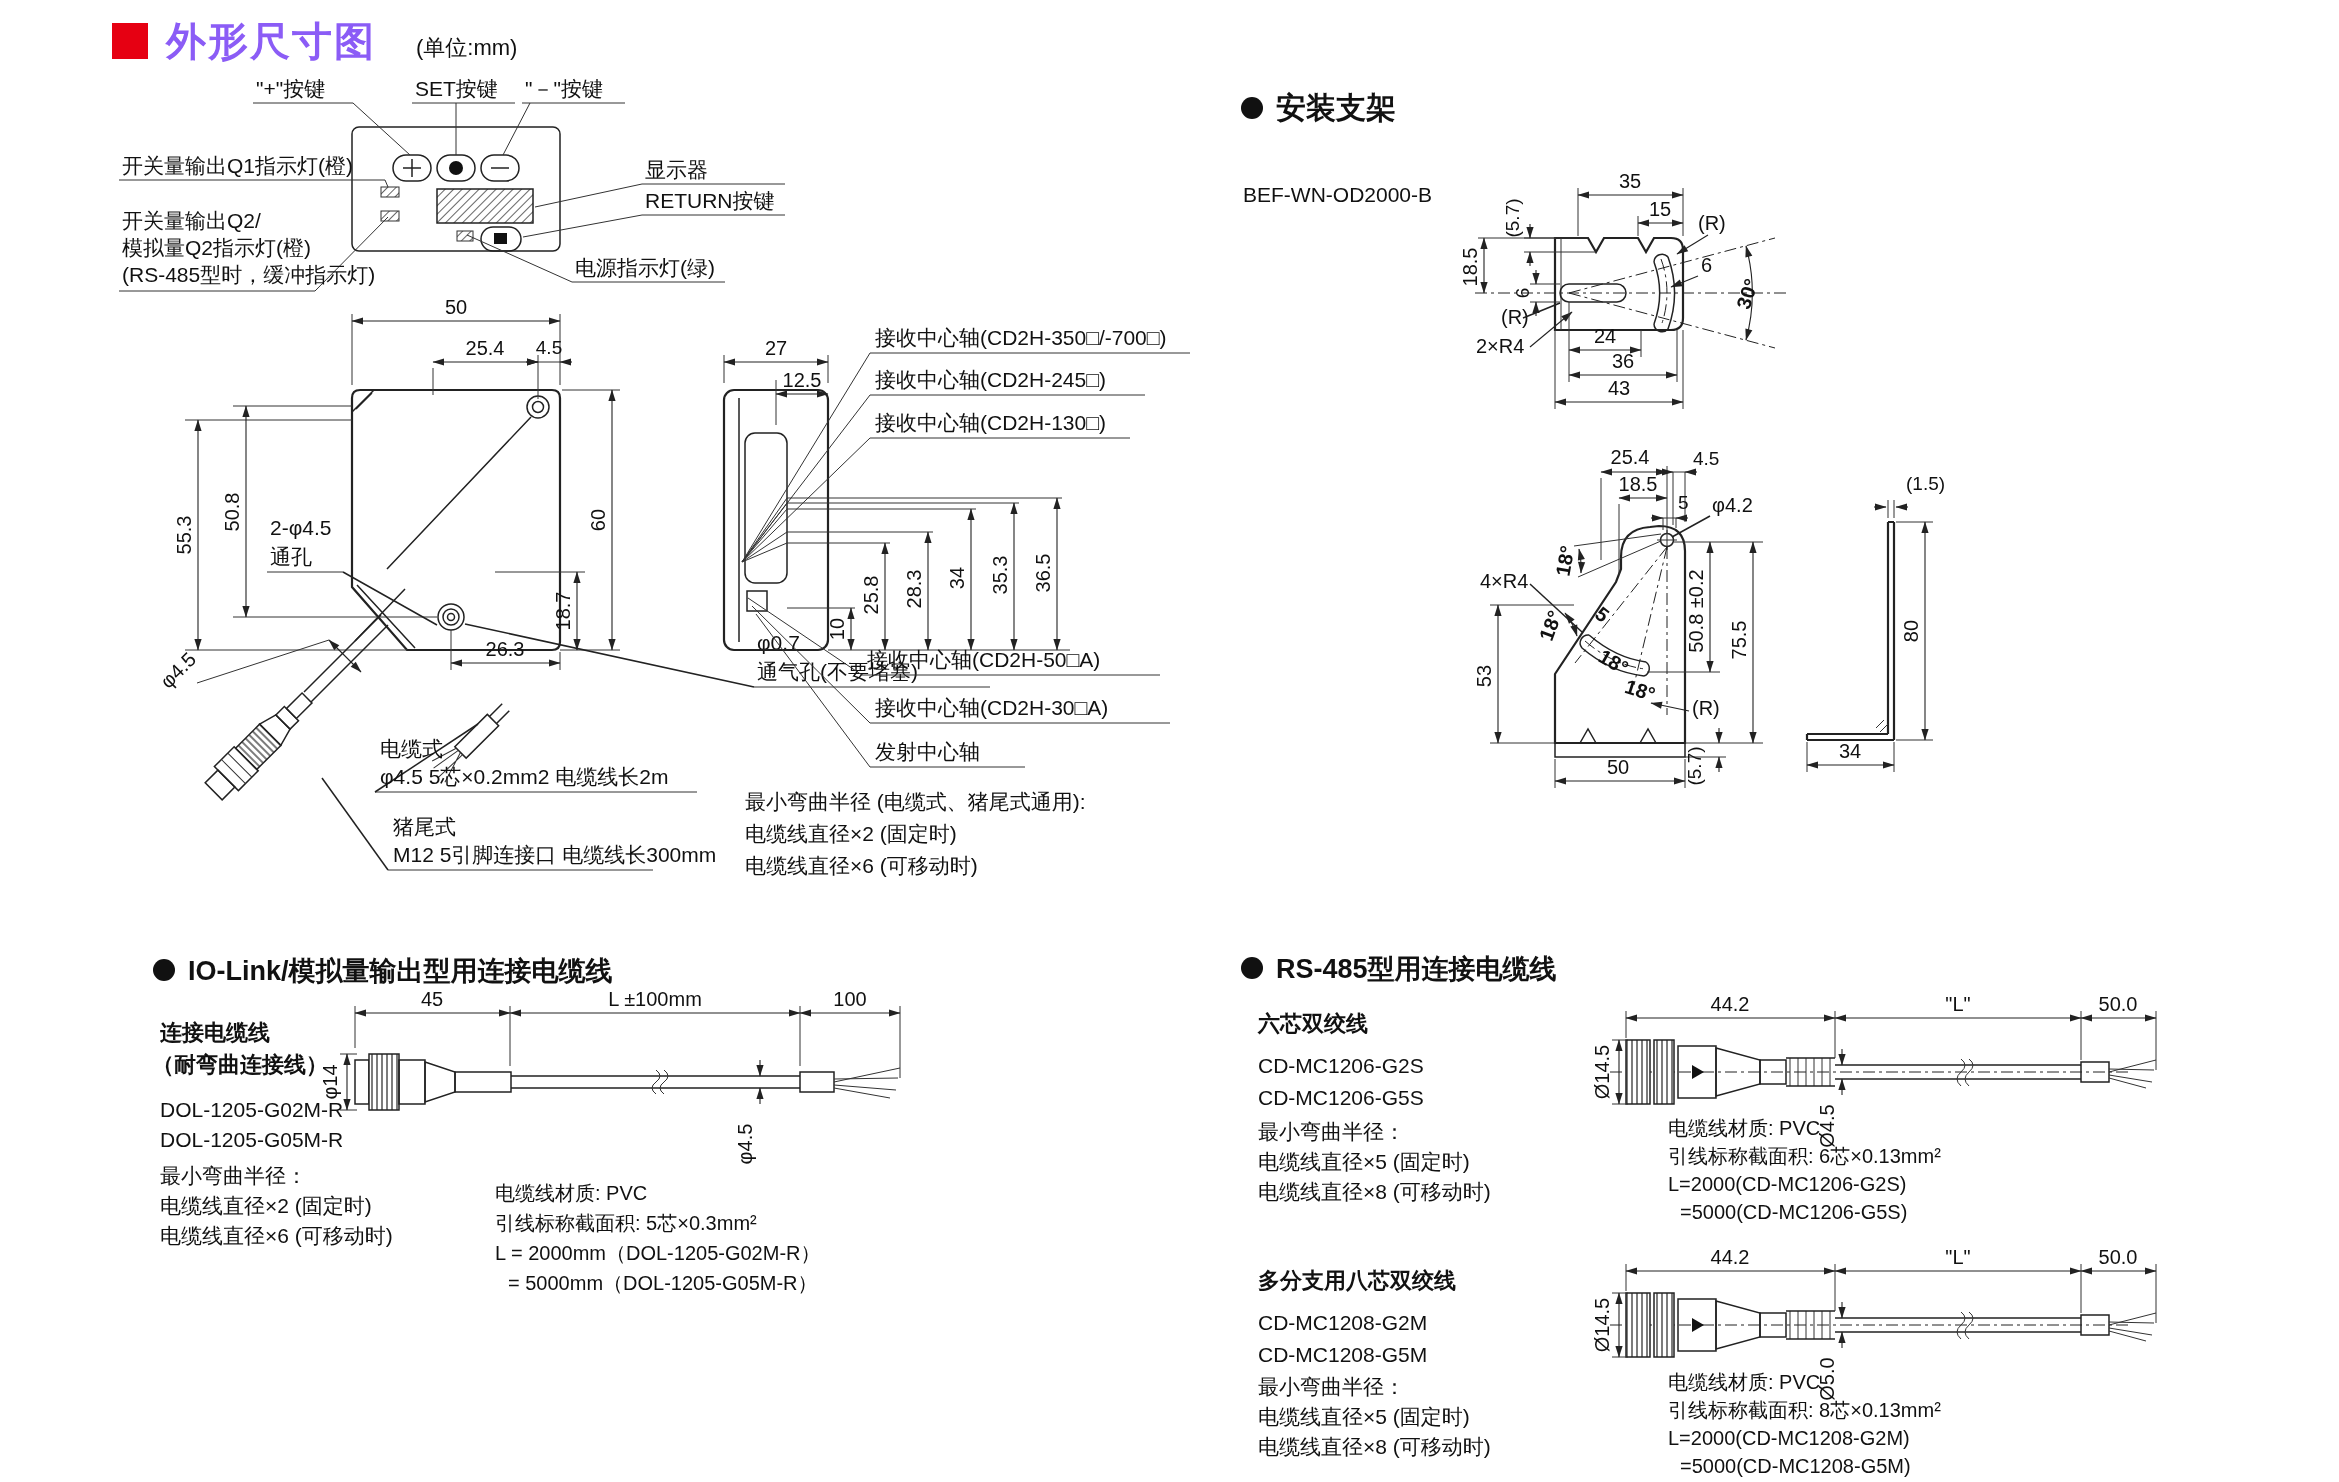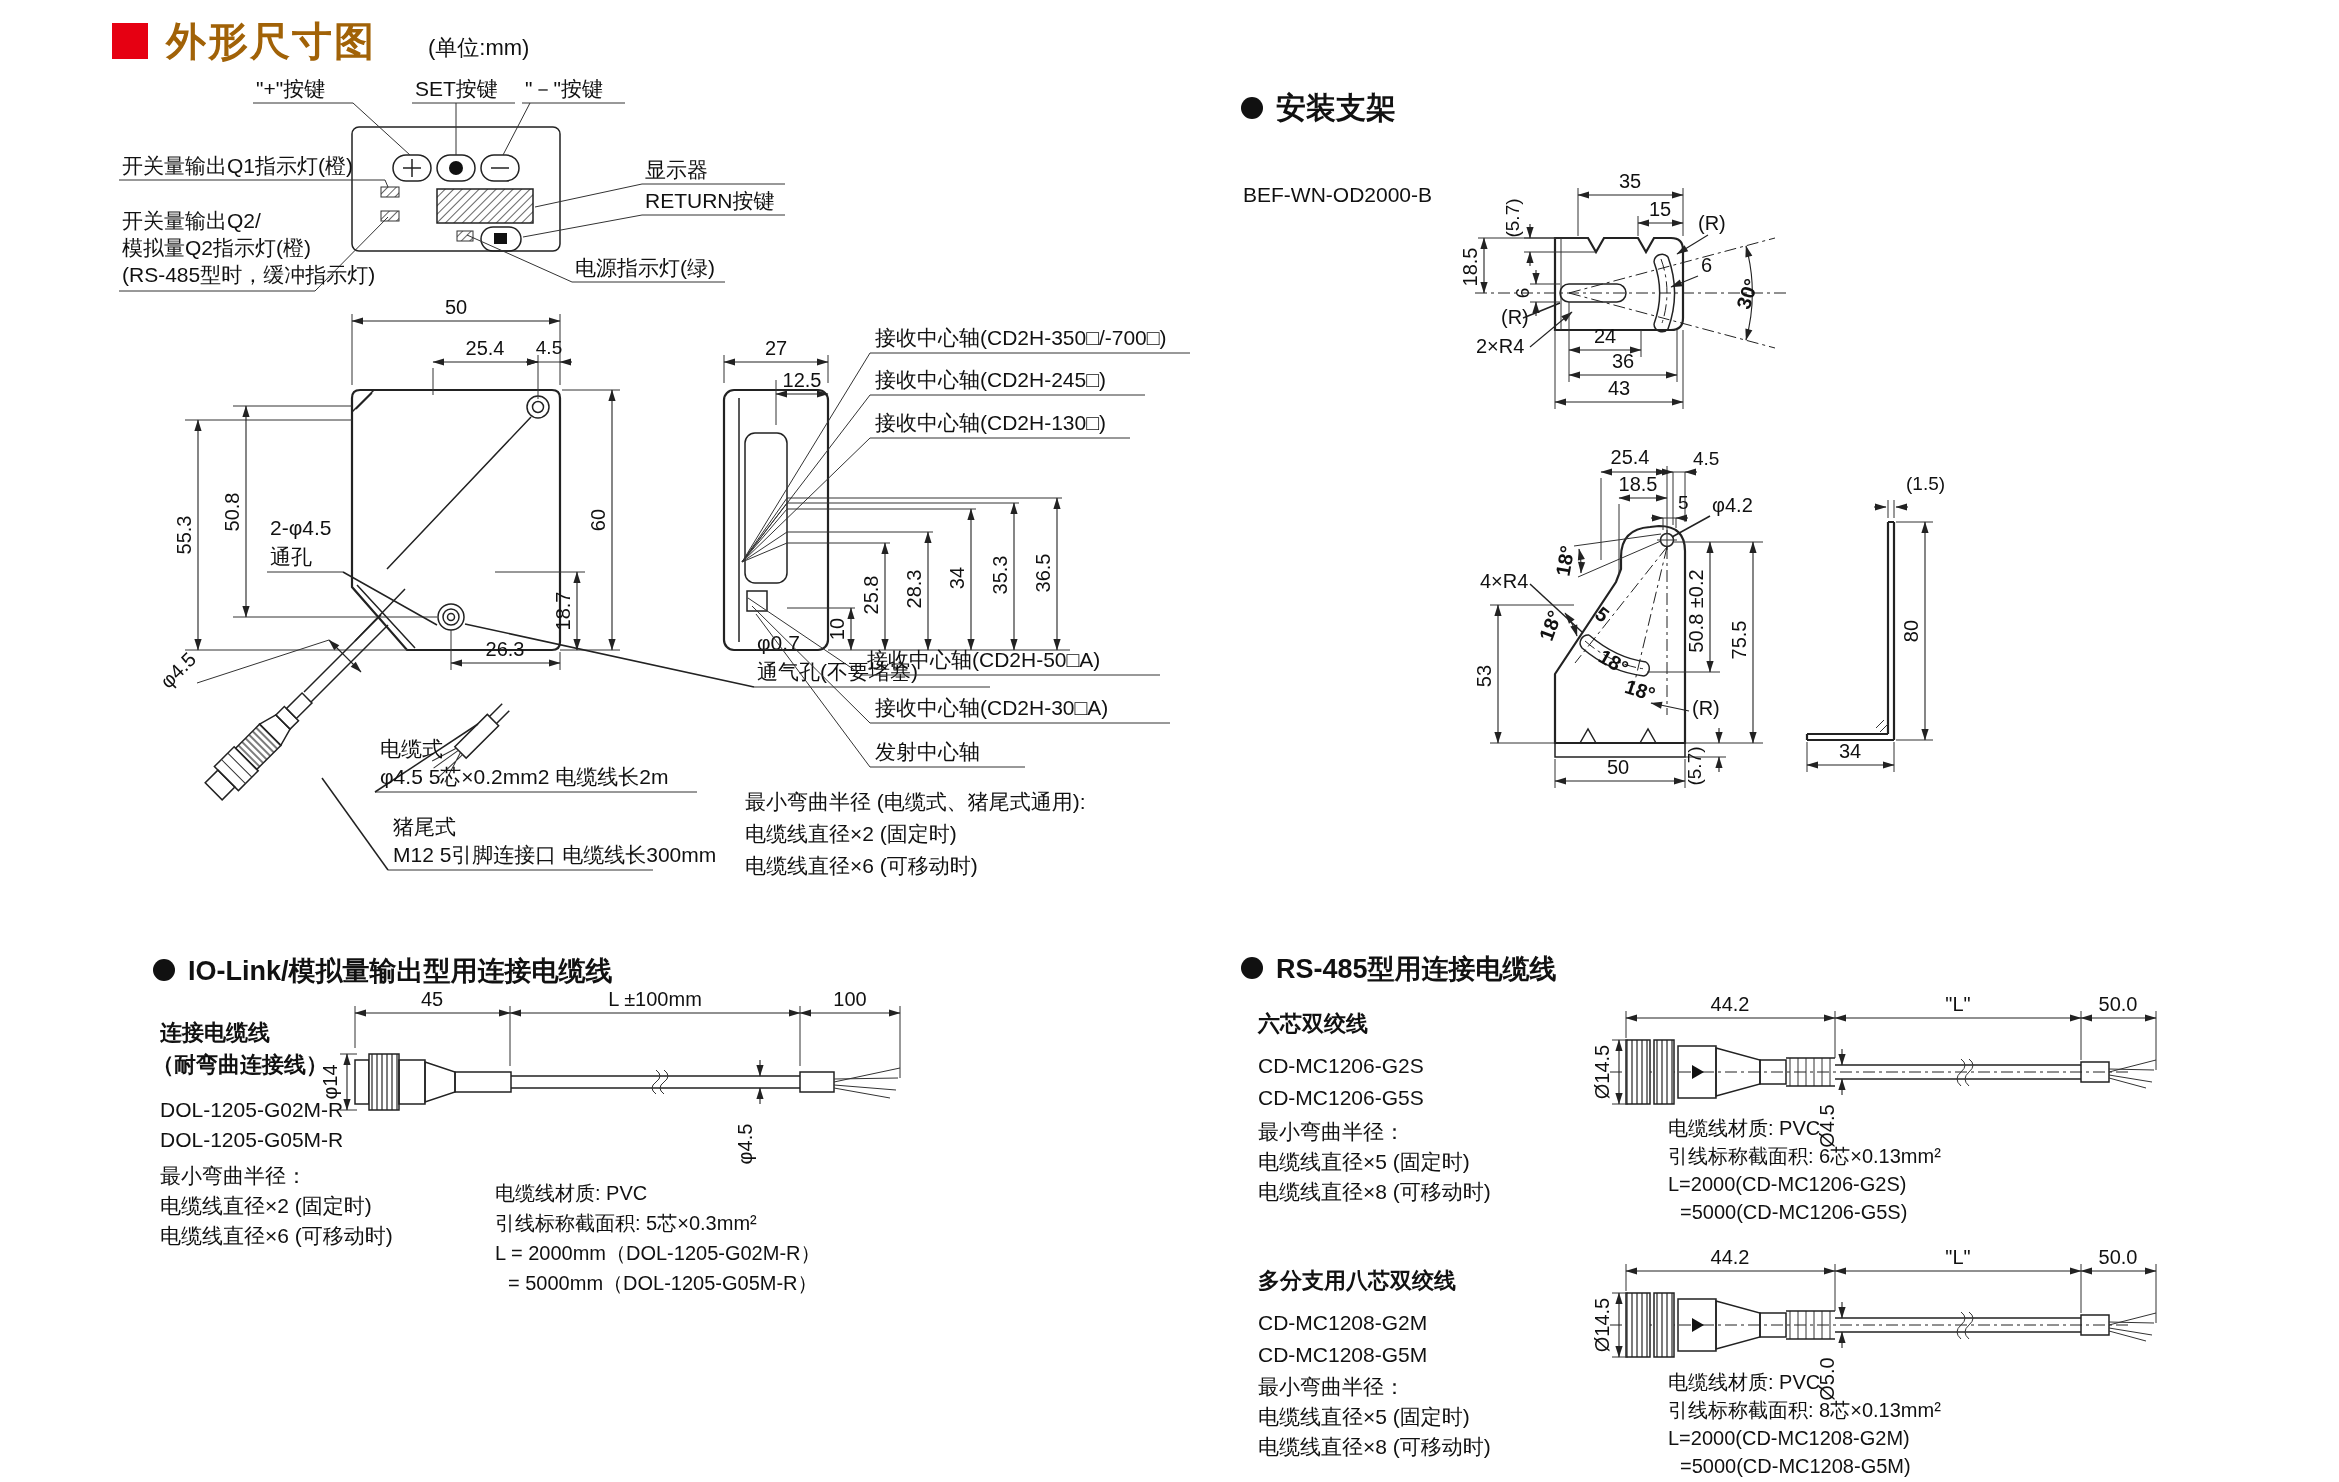--- a/index.html
+++ b/index.html
@@ -9,22 +9,22 @@
   svg text{fill:#111;font-family:"Liberation Sans","DejaVu Sans",sans-serif}
   .ln{stroke:#222;stroke-width:1.5;fill:none}
   .ln2{stroke:#222;stroke-width:2.2;fill:none}
   .thin{stroke:#333;stroke-width:1;fill:none}
   .dim{stroke:#222;stroke-width:1.1;fill:none;marker-start:url(#arr);marker-end:url(#arr)}
   .dime{stroke:#222;stroke-width:1.1;fill:none;marker-end:url(#arr)}
   .dash{stroke:#222;stroke-width:1;fill:none;stroke-dasharray:12 4 3 4}
   .t19{font-size:19px}.t20{font-size:20px}.t21{font-size:21px}.t22{font-size:22px}
   .mid{text-anchor:middle}.b{font-weight:bold}
   .hdr3{font-size:27px;font-weight:bold}.hdr2{font-size:30px;font-weight:bold}
-  #page-title{font-size:40px;font-weight:bold;color:#a16207;letter-spacing:2px}
-  #unit-label{font-size:22px;color:#111;margin-left:52px}
+  #page-title{font-size:40px;font-weight:bold;color:#8b5cf6;letter-spacing:2px}
+  #unit-label{font-size:22px;color:#111;margin-left:40px}
   .redsq{width:36px;height:36px;display:inline-block;vertical-align:-4px;margin-right:18px}
 </style>
 </head>
 <body>
 
 <div class="abs" style="left:112px;top:14px">
   <span class="redsq" style="background:#e60012"></span><span id="page-title">外形尺寸图</span><span id="unit-label">(单位:mm)</span>
 </div>
 
 <svg class="abs" style="left:85px;top:65px" width="1105" height="830" viewBox="0 0 1105 830">

